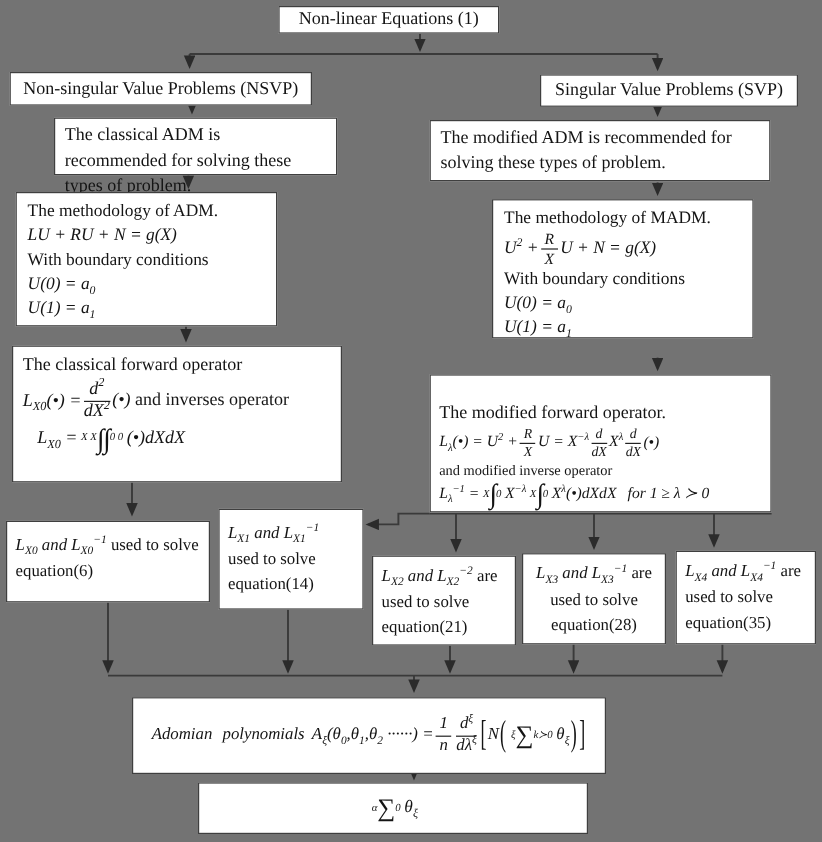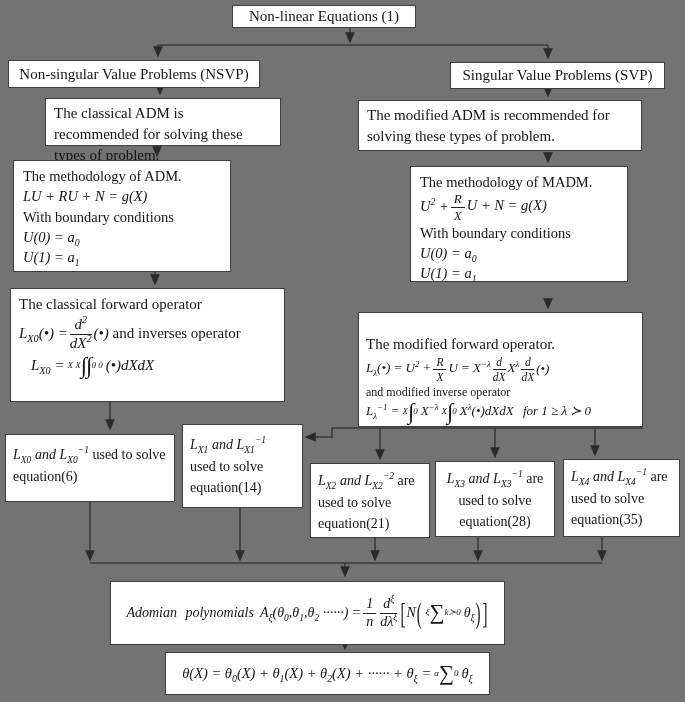--- a/index.html
+++ b/index.html
@@ -191,21 +191,20 @@
         <span class="lim">ξ</span>
         <span class="op">∑</span>
         <span class="lim">k≻0</span>
       </span>
     <span class="mline">θ<sub>ξ</sub></span>
     <span class="bigbr">)</span>
     <span class="bigbr">]</span>
   </div>
 
   <div class="box center" style="left:165px; top:652px; width:325px; height:43px; font-size:14.5px;">
-    <span class="mline">θ(X) = θ<sub>0</sub>(X) + θ<sub>1</sub>(X) + θ<sub>2</sub>(X) + ······ + θ<sub>ξ</sub> =</span>
     <span class="opstack">
         <span class="lim">α</span>
         <span class="op">∑</span>
         <span class="lim">0</span>
       </span>
     <span class="mline">θ<sub>ξ</sub></span>
   </div>
 
 </div>
 

